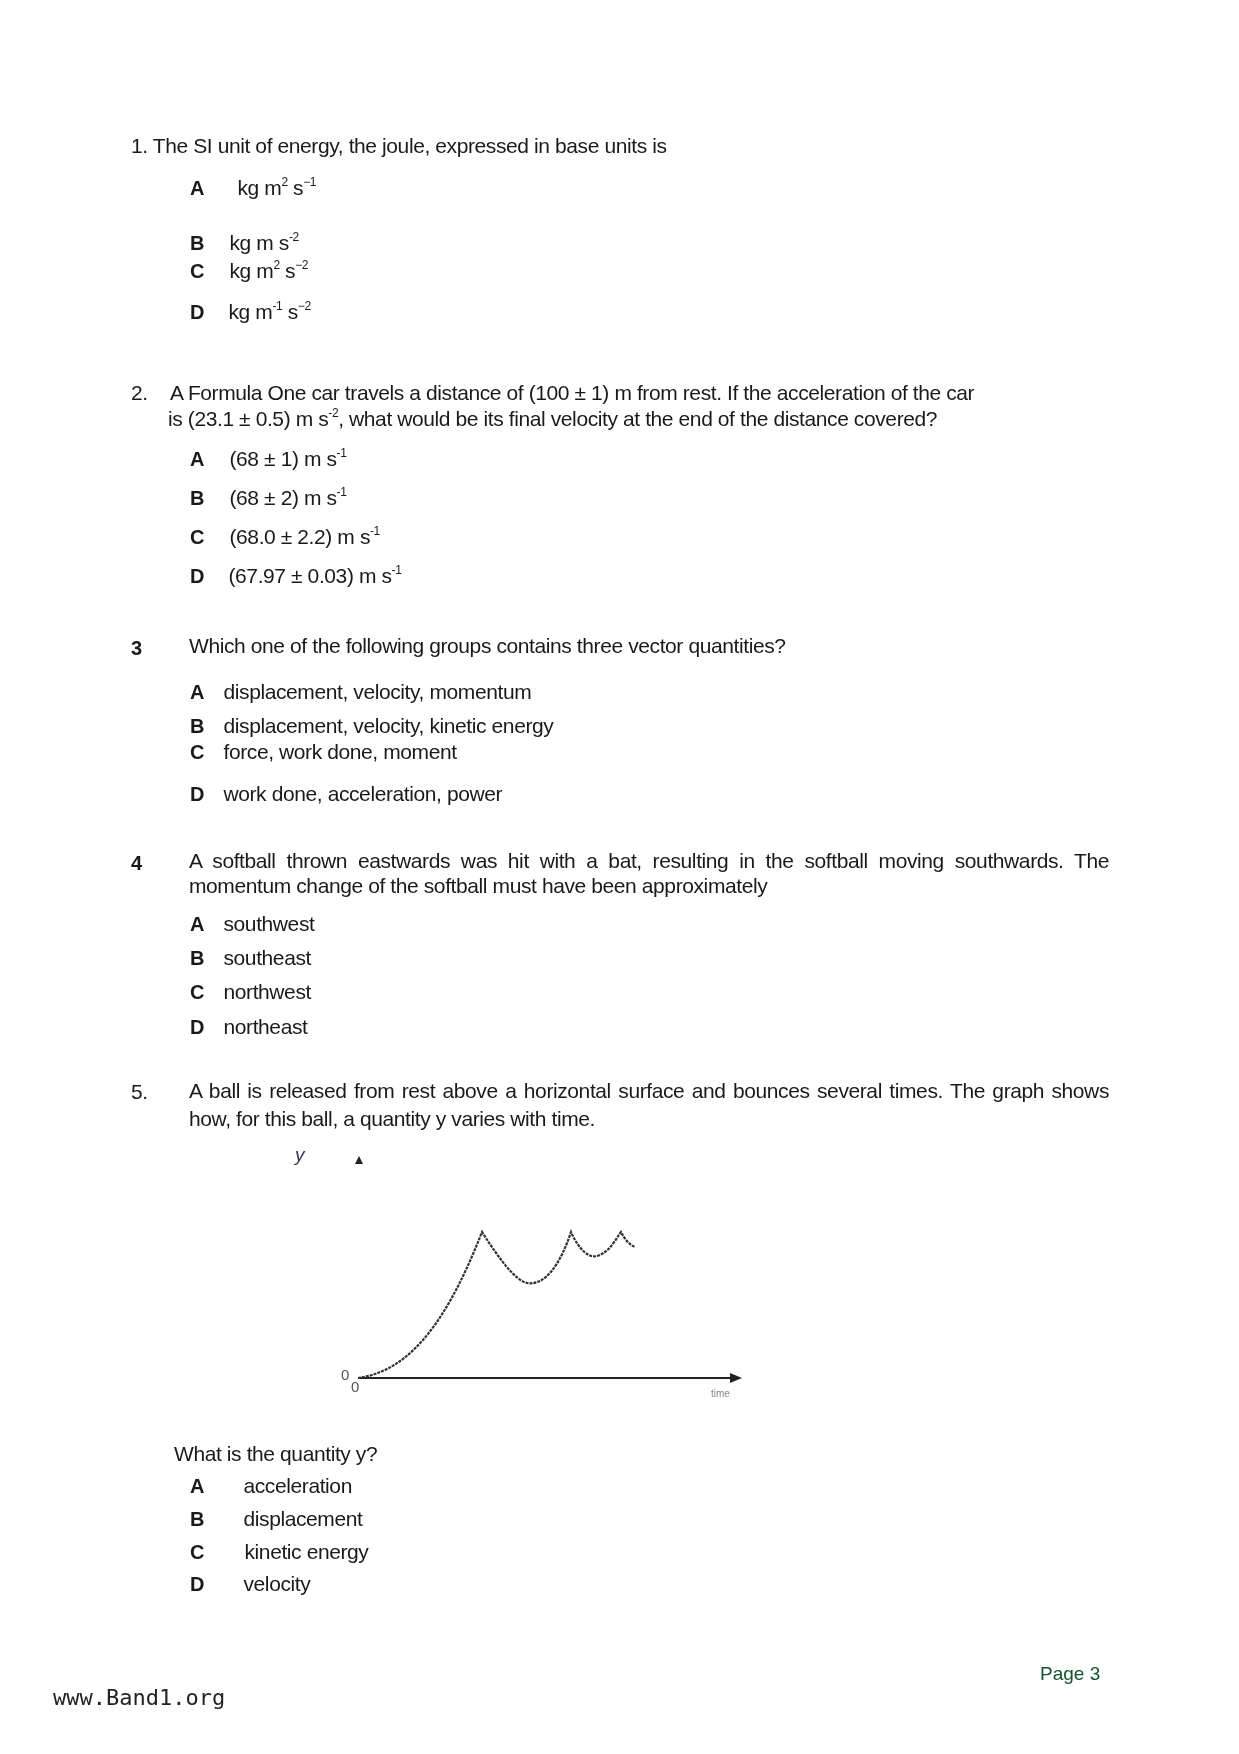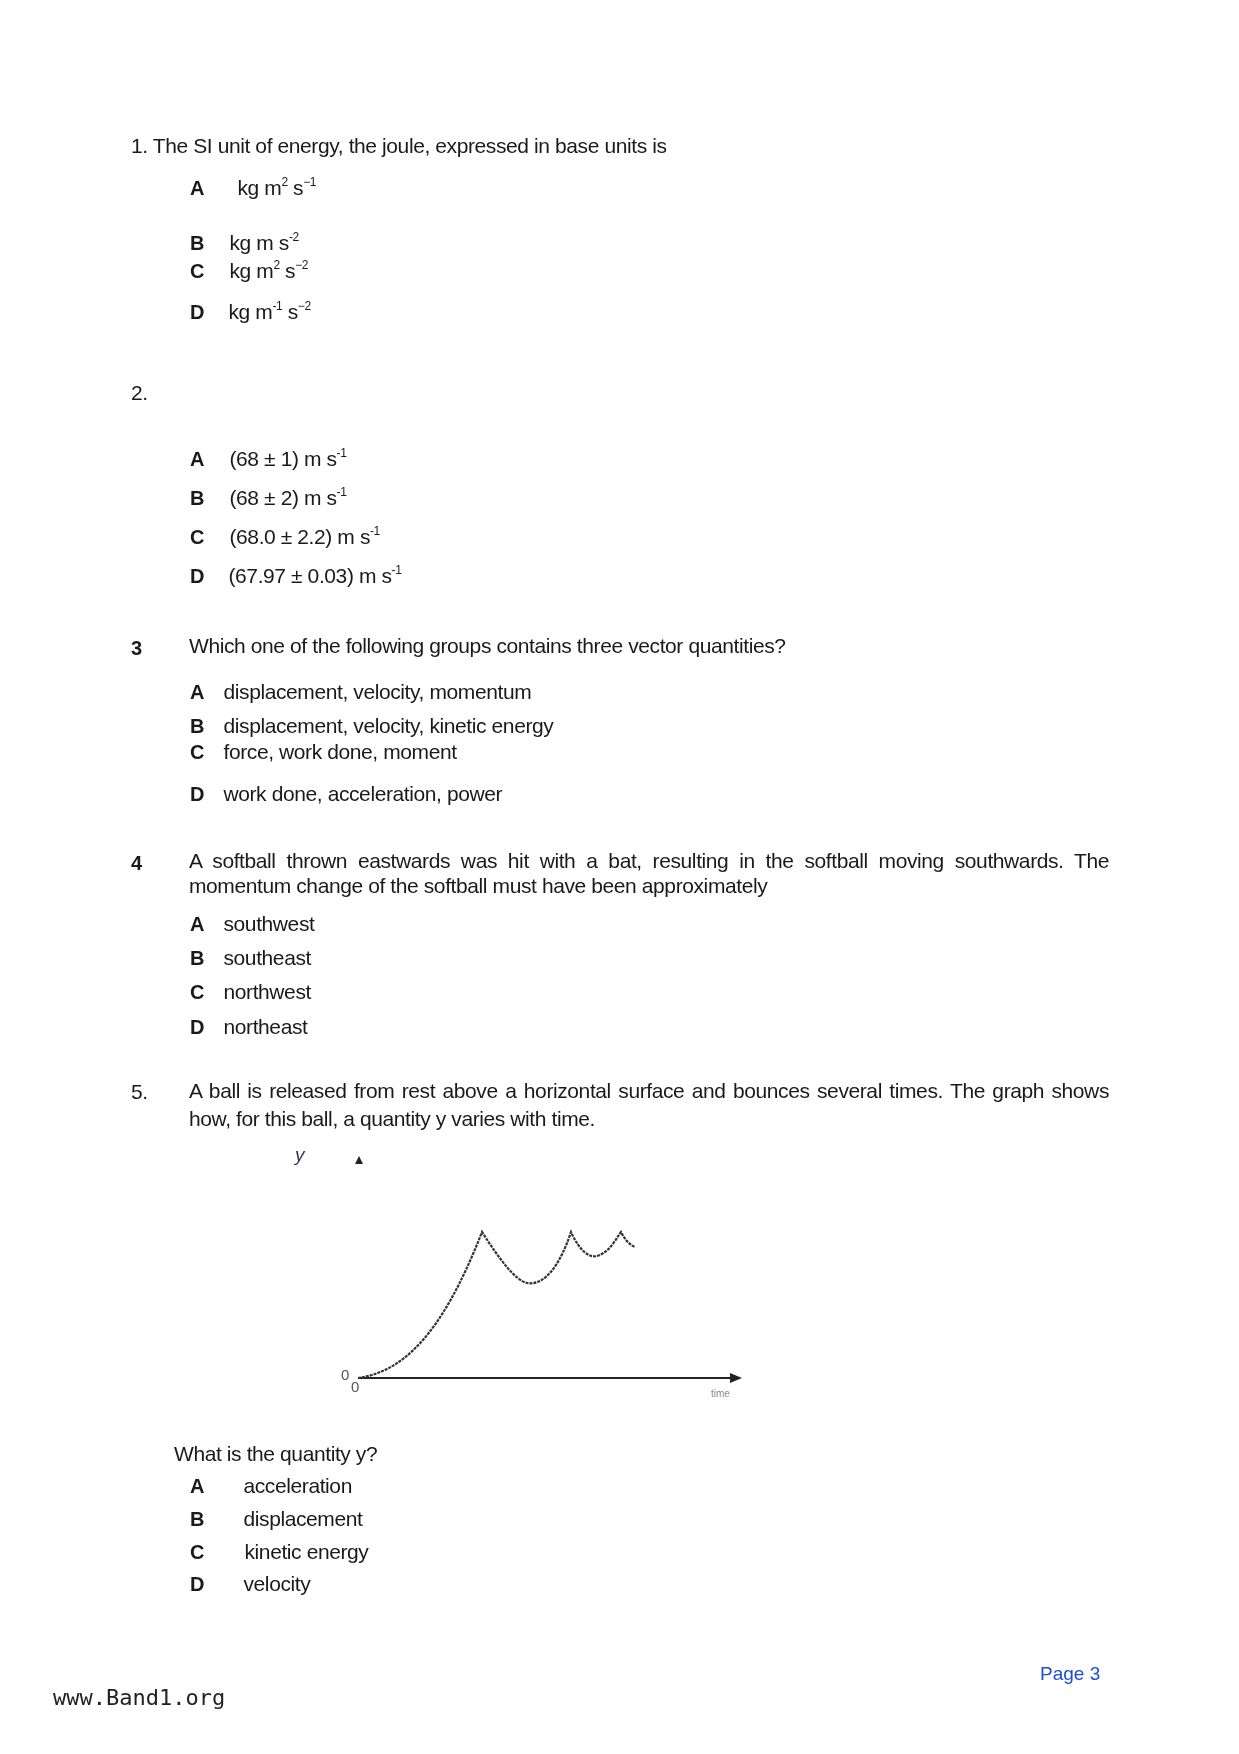--- a/index.html
+++ b/index.html
@@ -7,21 +7,21 @@
     width: 1239px; height: 1754px; position: relative; overflow: hidden;
     font-family: "Liberation Sans", sans-serif; color: #1a1a1a;
   }
   .abs { position: absolute; }
   .txt { font-size: 21px; line-height: 26px; letter-spacing: -0.4px; white-space: nowrap; }
   .opt-letter { font-weight: bold; font-size: 20px; }
   sup { font-size: 12px; vertical-align: 9px; line-height: 0; }
   .qnum-bold { font-size: 20px; font-weight: bold; }
   .justify { text-align: justify; text-align-last: left; white-space: normal; }
   .footer-url { font-family: "DejaVu Sans Mono", monospace; font-size: 22px; color: #222; }
-  .page-num { font-size: 19px; color: #1d4ed8; }
+  .page-num { font-size: 19px; color: #14532d; }
 </style>
 </head>
 <body>
 
 <div class="abs txt" style="left:131px; top:133px;">
   <span>1.</span>
   <span>The SI unit of energy, the joule, expressed in base units is</span>
 </div>
 
 <div class="abs txt" style="left:190px; top:175px;">
@@ -36,20 +36,22 @@
   <span class="opt-letter">C</span>
   <span style="margin-left:20px;"><span>kg m</span><sup>2</sup><span> s</span><sup>−2</sup></span>
 </div>
 <div class="abs txt" style="left:190px; top:299px;">
   <span class="opt-letter">D</span>
   <span style="margin-left:19px;"><span>kg m</span><sup>-1</sup><span> s</span><sup>−2</sup></span>
 </div>
 
 <div class="abs txt" style="left:131px; top:380px;">2.</div>
 <div class="abs txt" style="left:170px; top:380px; width:940px;">
+  <div>A Formula One car travels a distance of (100 ± 1) m from rest. If the acceleration of the car</div>
+  <div style="margin-left:-2px;"><span>is (23.1 ± 0.5) m s</span><sup>-2</sup><span>, what would be its final velocity at the end of the distance covered?</span></div>
 </div>
 
 <div class="abs txt" style="left:190px; top:446px;">
   <span class="opt-letter">A</span>
   <span style="margin-left:20px;"><span>(68 ± 1) m s</span><sup>-1</sup></span>
 </div>
 <div class="abs txt" style="left:190px; top:485px;">
   <span class="opt-letter">B</span>
   <span style="margin-left:20px;"><span>(68 ± 2) m s</span><sup>-1</sup></span>
 </div>

